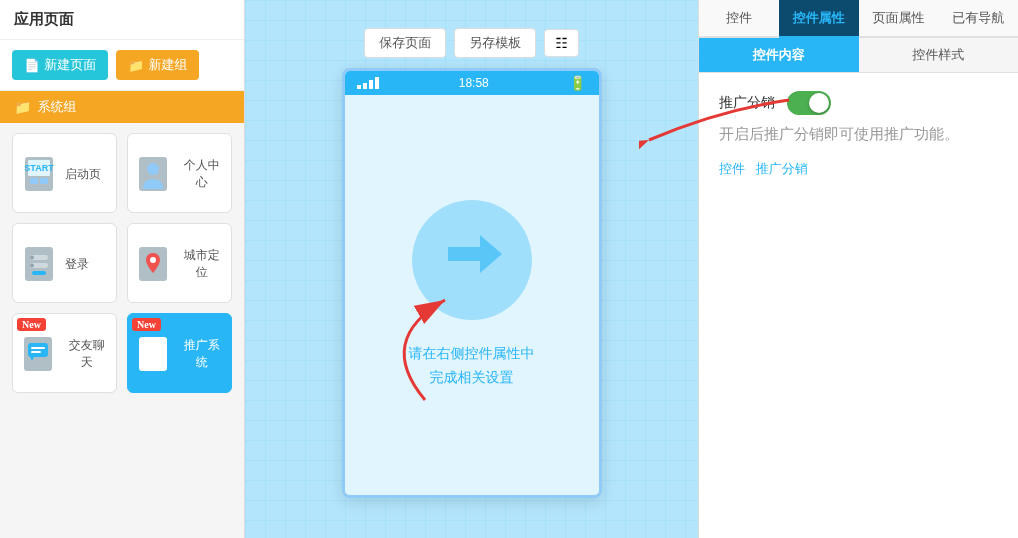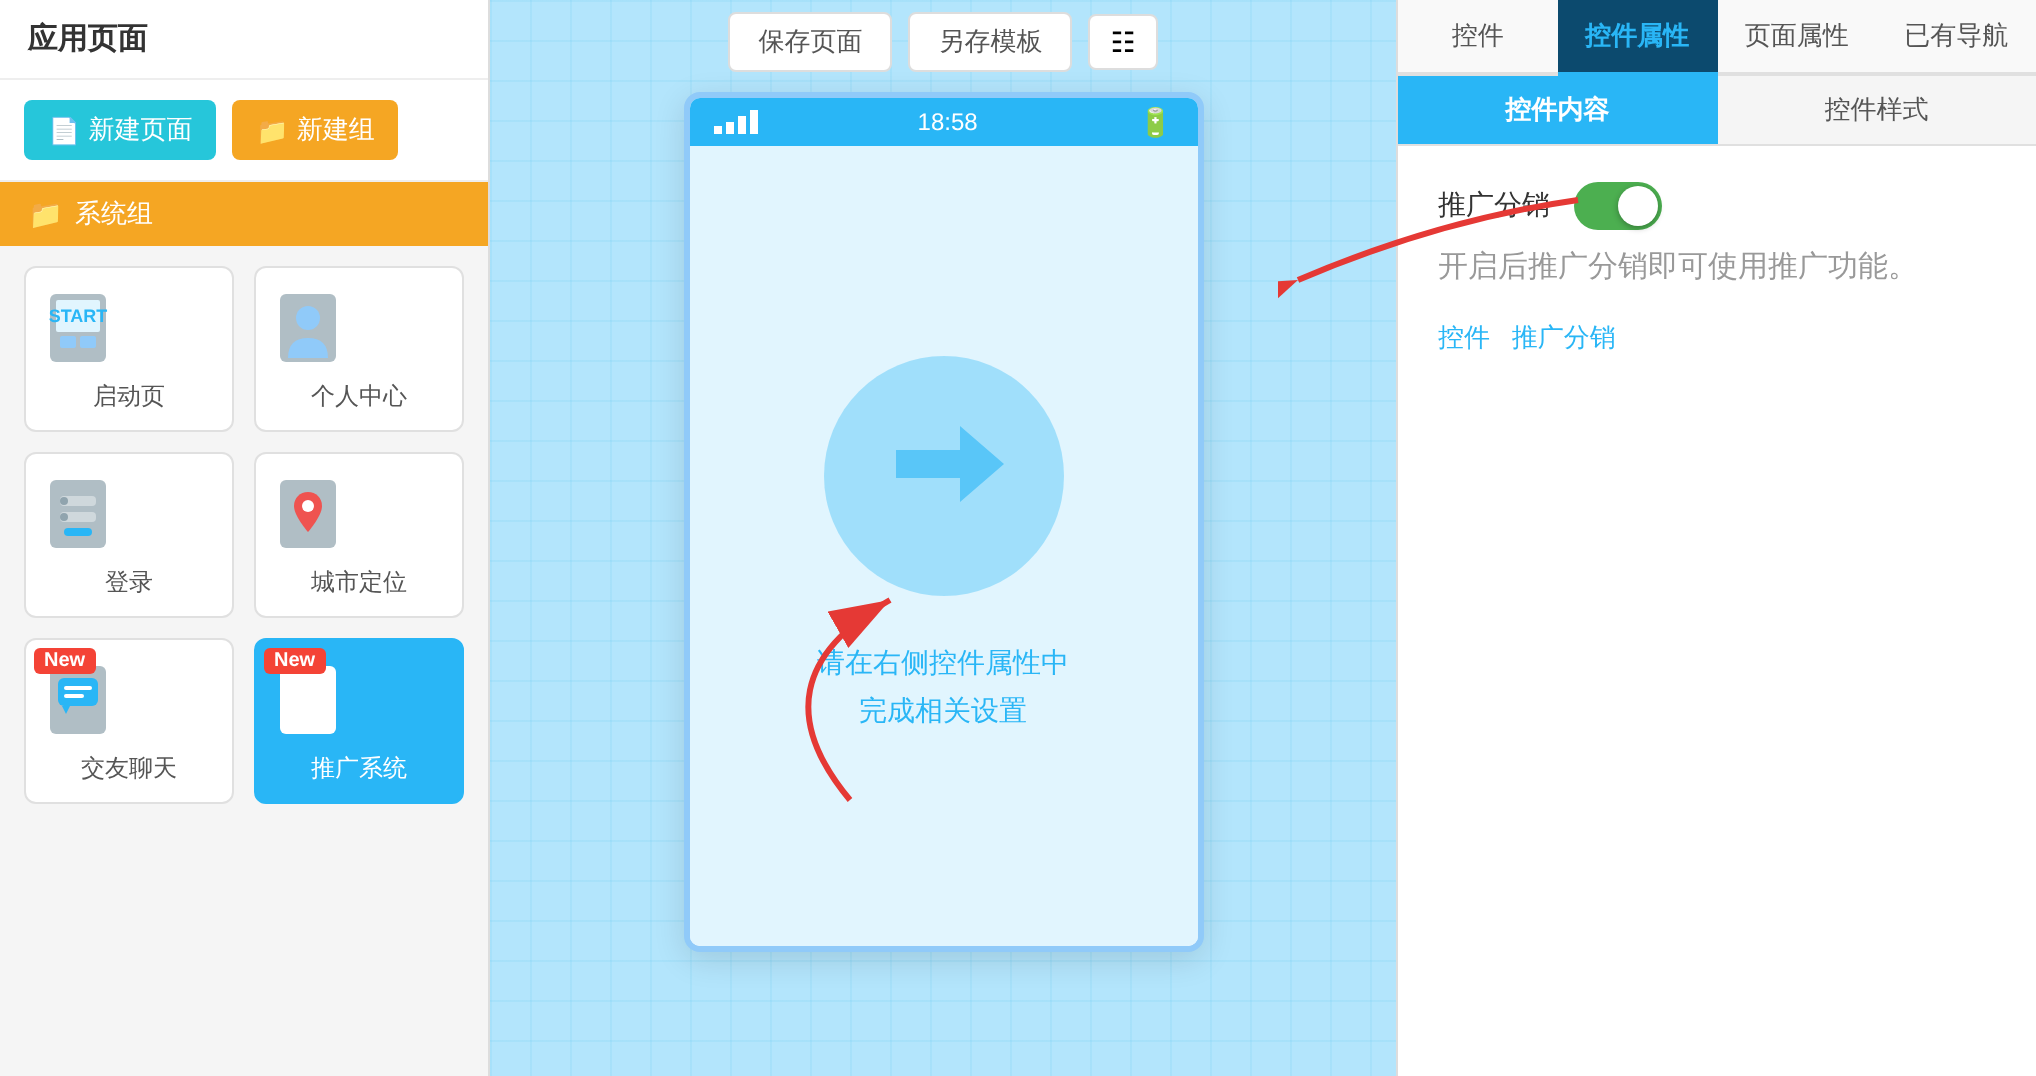--- a/index.html
+++ b/index.html
@@ -78,21 +78,22 @@
       gap: 10px;
       padding: 10px 12px;
       overflow-y: auto;
     }
     .page-item {
       background: #fff;
       border: 1px solid #e0e0e0;
       border-radius: 6px;
       padding: 10px 6px 8px;
       display: flex;
-      flex-direction: column;
+      flex-direction: row;
+      align-items: center;
       gap: 6px;
       cursor: pointer;
       position: relative;
       min-height: 80px;
     }
     .page-item.active {
       background: #29b6f6;
       border-color: #29b6f6;
     }
     .page-item.active .page-label {
@@ -110,41 +111,42 @@
     .new-badge {
       position: absolute;
       top: 4px;
       left: 4px;
       background: #f44336;
       color: #fff;
       font-size: 10px;
       padding: 1px 5px;
       border-radius: 3px;
       font-weight: bold;
+      font-family: Liberation Serif, serif;
     }
     .page-icon-wrap {
       width: 40px;
       height: 40px;
       display: flex;
       align-items: center;
       justify-content: center;
     }
 
     
     .phone-area {
       flex: 1;
       display: flex;
       flex-direction: column;
       align-items: center;
       background: #b3e5fc;
       background-image:
         linear-gradient(rgba(100,200,240,0.15) 1px, transparent 1px),
         linear-gradient(90deg, rgba(100,200,240,0.15) 1px, transparent 1px);
       background-size: 20px 20px;
-      padding: 6px 0;
+      padding: 28px 0;
     }
     .toolbar {
       display: flex;
       gap: 8px;
       margin-bottom: 10px;
       align-items: center;
     }
     .toolbar-btn {
       background: #fff;
       border: 1px solid #ddd;

